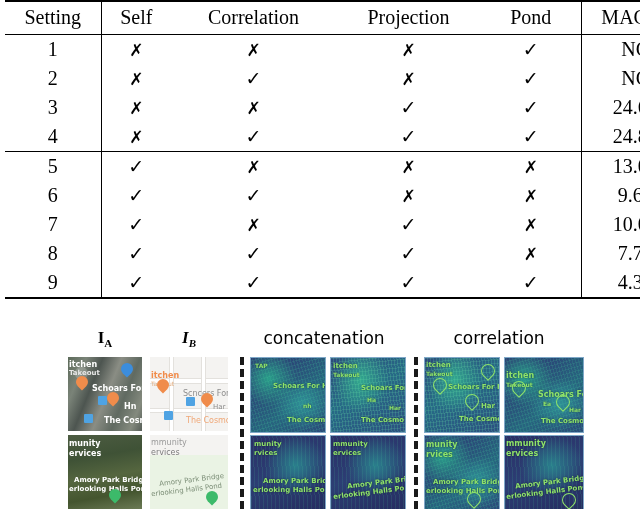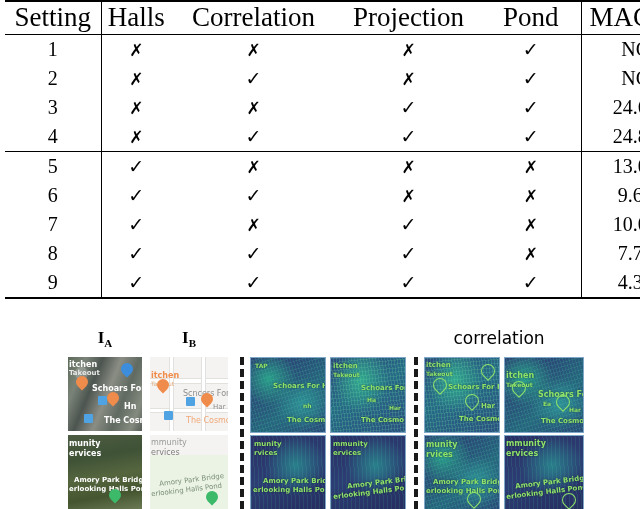--- a/index.html
+++ b/index.html
@@ -36,21 +36,21 @@
   table.ablation td {
     text-align: center;
     vertical-align: middle;
     padding: 0;
     font-weight: normal;
     font-size: 20px;
     line-height: 29px;
     height: 29px;
   }
   table.ablation thead th {
-    font-size: 27px;
+    font-size: 20px;
     height: 30px;
     line-height: 30px;
     padding-bottom: 2px;
     margin-top: 48px;
   }
   
   .rule-top  { border-top: 2.6px solid #000; }
   .rule-mid  { border-bottom: 1.1px solid #000; }
   .rule-bot  { border-bottom: 2.6px solid #000; }
   
@@ -217,21 +217,21 @@
       <col class="c-setting">
         <col class="c-self">
         <col class="c-corr">
       <col class="c-proj">
         <col class="c-cross">
         <col class="c-mace">
     </colgroup>
     <thead>
       <tr class="rule-top rule-mid">
         <th class="vl-right">Setting</th>
-        <th>Halls</th>
+        <th>Self</th>
         <th>Correlation</th>
         <th>Projection</th>
         <th class="vl-right">Pond</th>
         <th>MACE↓</th>
       </tr>
     </thead>
     <tbody>
       <tr>
         <td class="vl-right">1</td>
         <td><span class="mark cross">✗</span></td>
@@ -305,21 +305,22 @@
         <td>4.35</td>
       </tr>
     </tbody>
   </table>
 </div>
 
 <div class="figure">
 
   <div class="fig-labels">
     <div class="fig-label serif" style="left:105px;"><span>I</span><sub>A</sub></div>
-    <div class="fig-label serif" style="left:189px;"><span>I</span><sub>B</sub></div>
+    <div class="fig-label serif" style="left:189px;font-style:italic;"><span>I</span><sub>B</sub></div>
+    <div class="fig-label sans" style="left:324px;">concatenation</div>
     <div class="fig-label sans" style="left:499px;">correlation</div>
   </div>
 
   <div class="dashed-sep" style="left:240px;"></div>
   <div class="dashed-sep" style="left:414px;"></div>
 
   <div class="panel sat" style="left:68px;  top:47px; width:74px; height:74px;">
     <div class="ptxt" style="left:1px;  top:3px;  font-size:8px; font-weight:bold; color:#fff;">itchen</div>
     <div class="ptxt" style="left:1px;  top:12px; font-size:7px; font-weight:bold; color:#e8e8e8;">Takeout</div>
     <div class="ptxt" style="left:24px; top:27px; font-size:8px; font-weight:bold; color:#fff;">Schoars For H</div>

